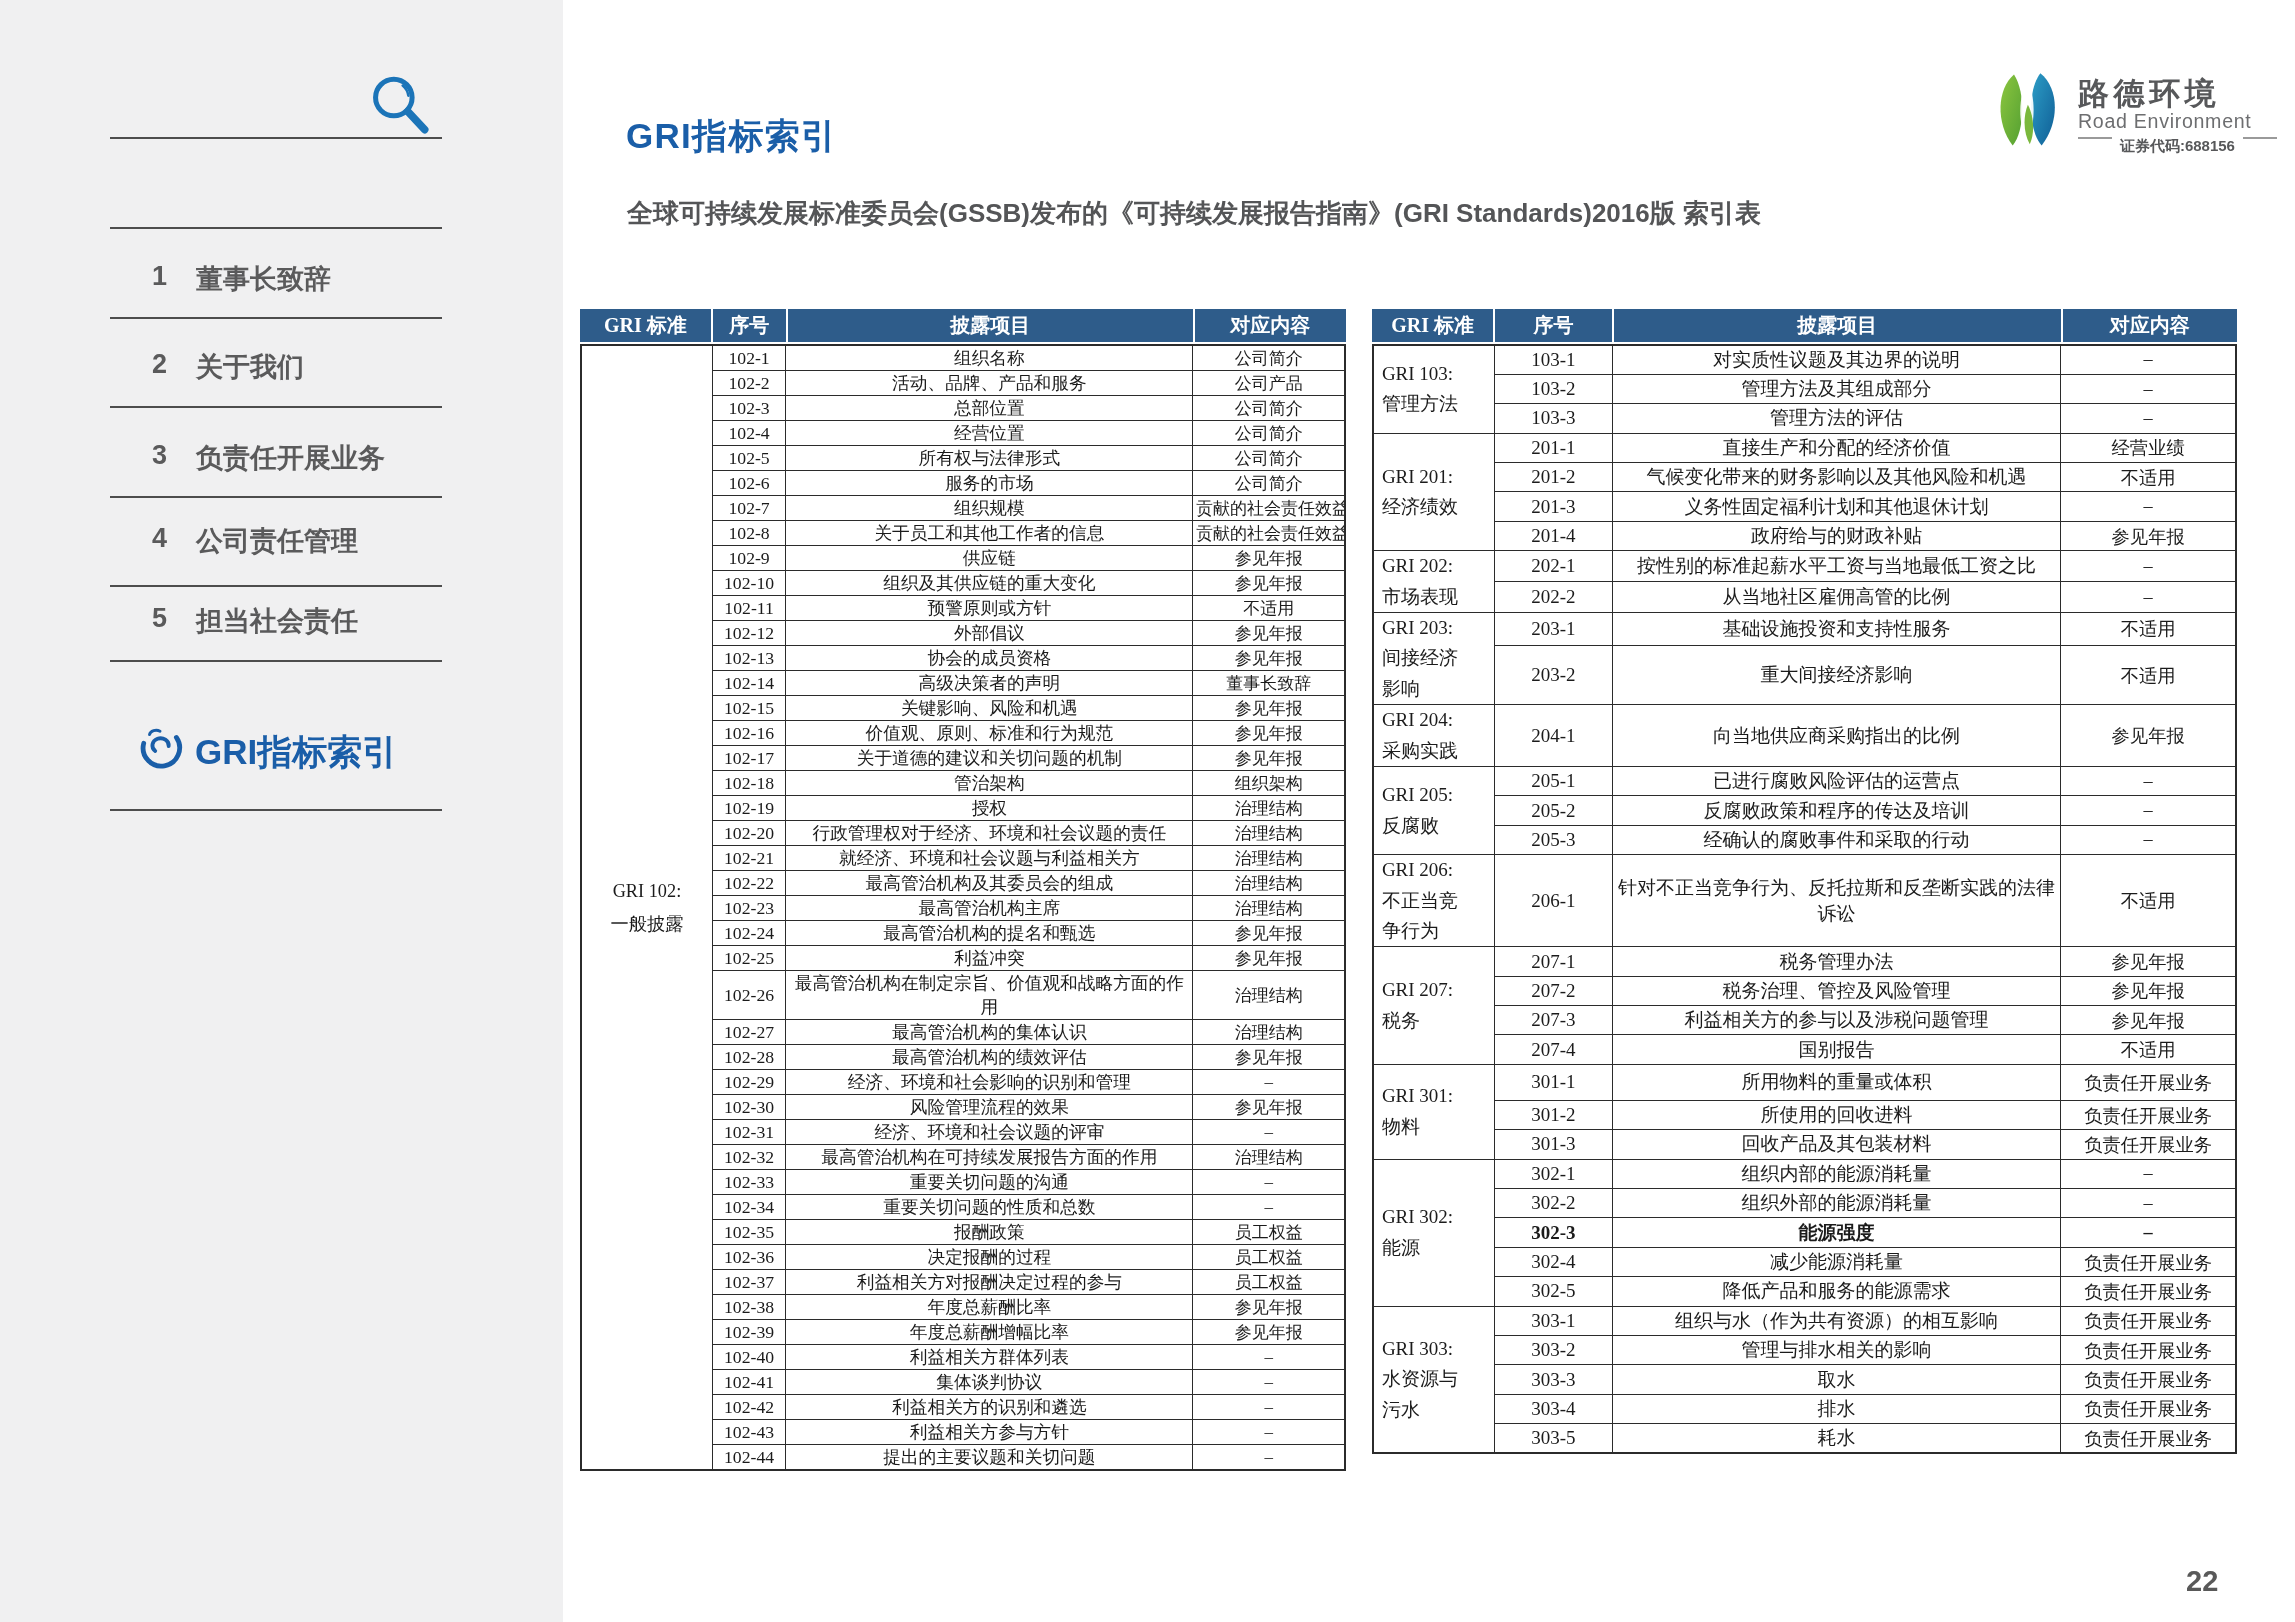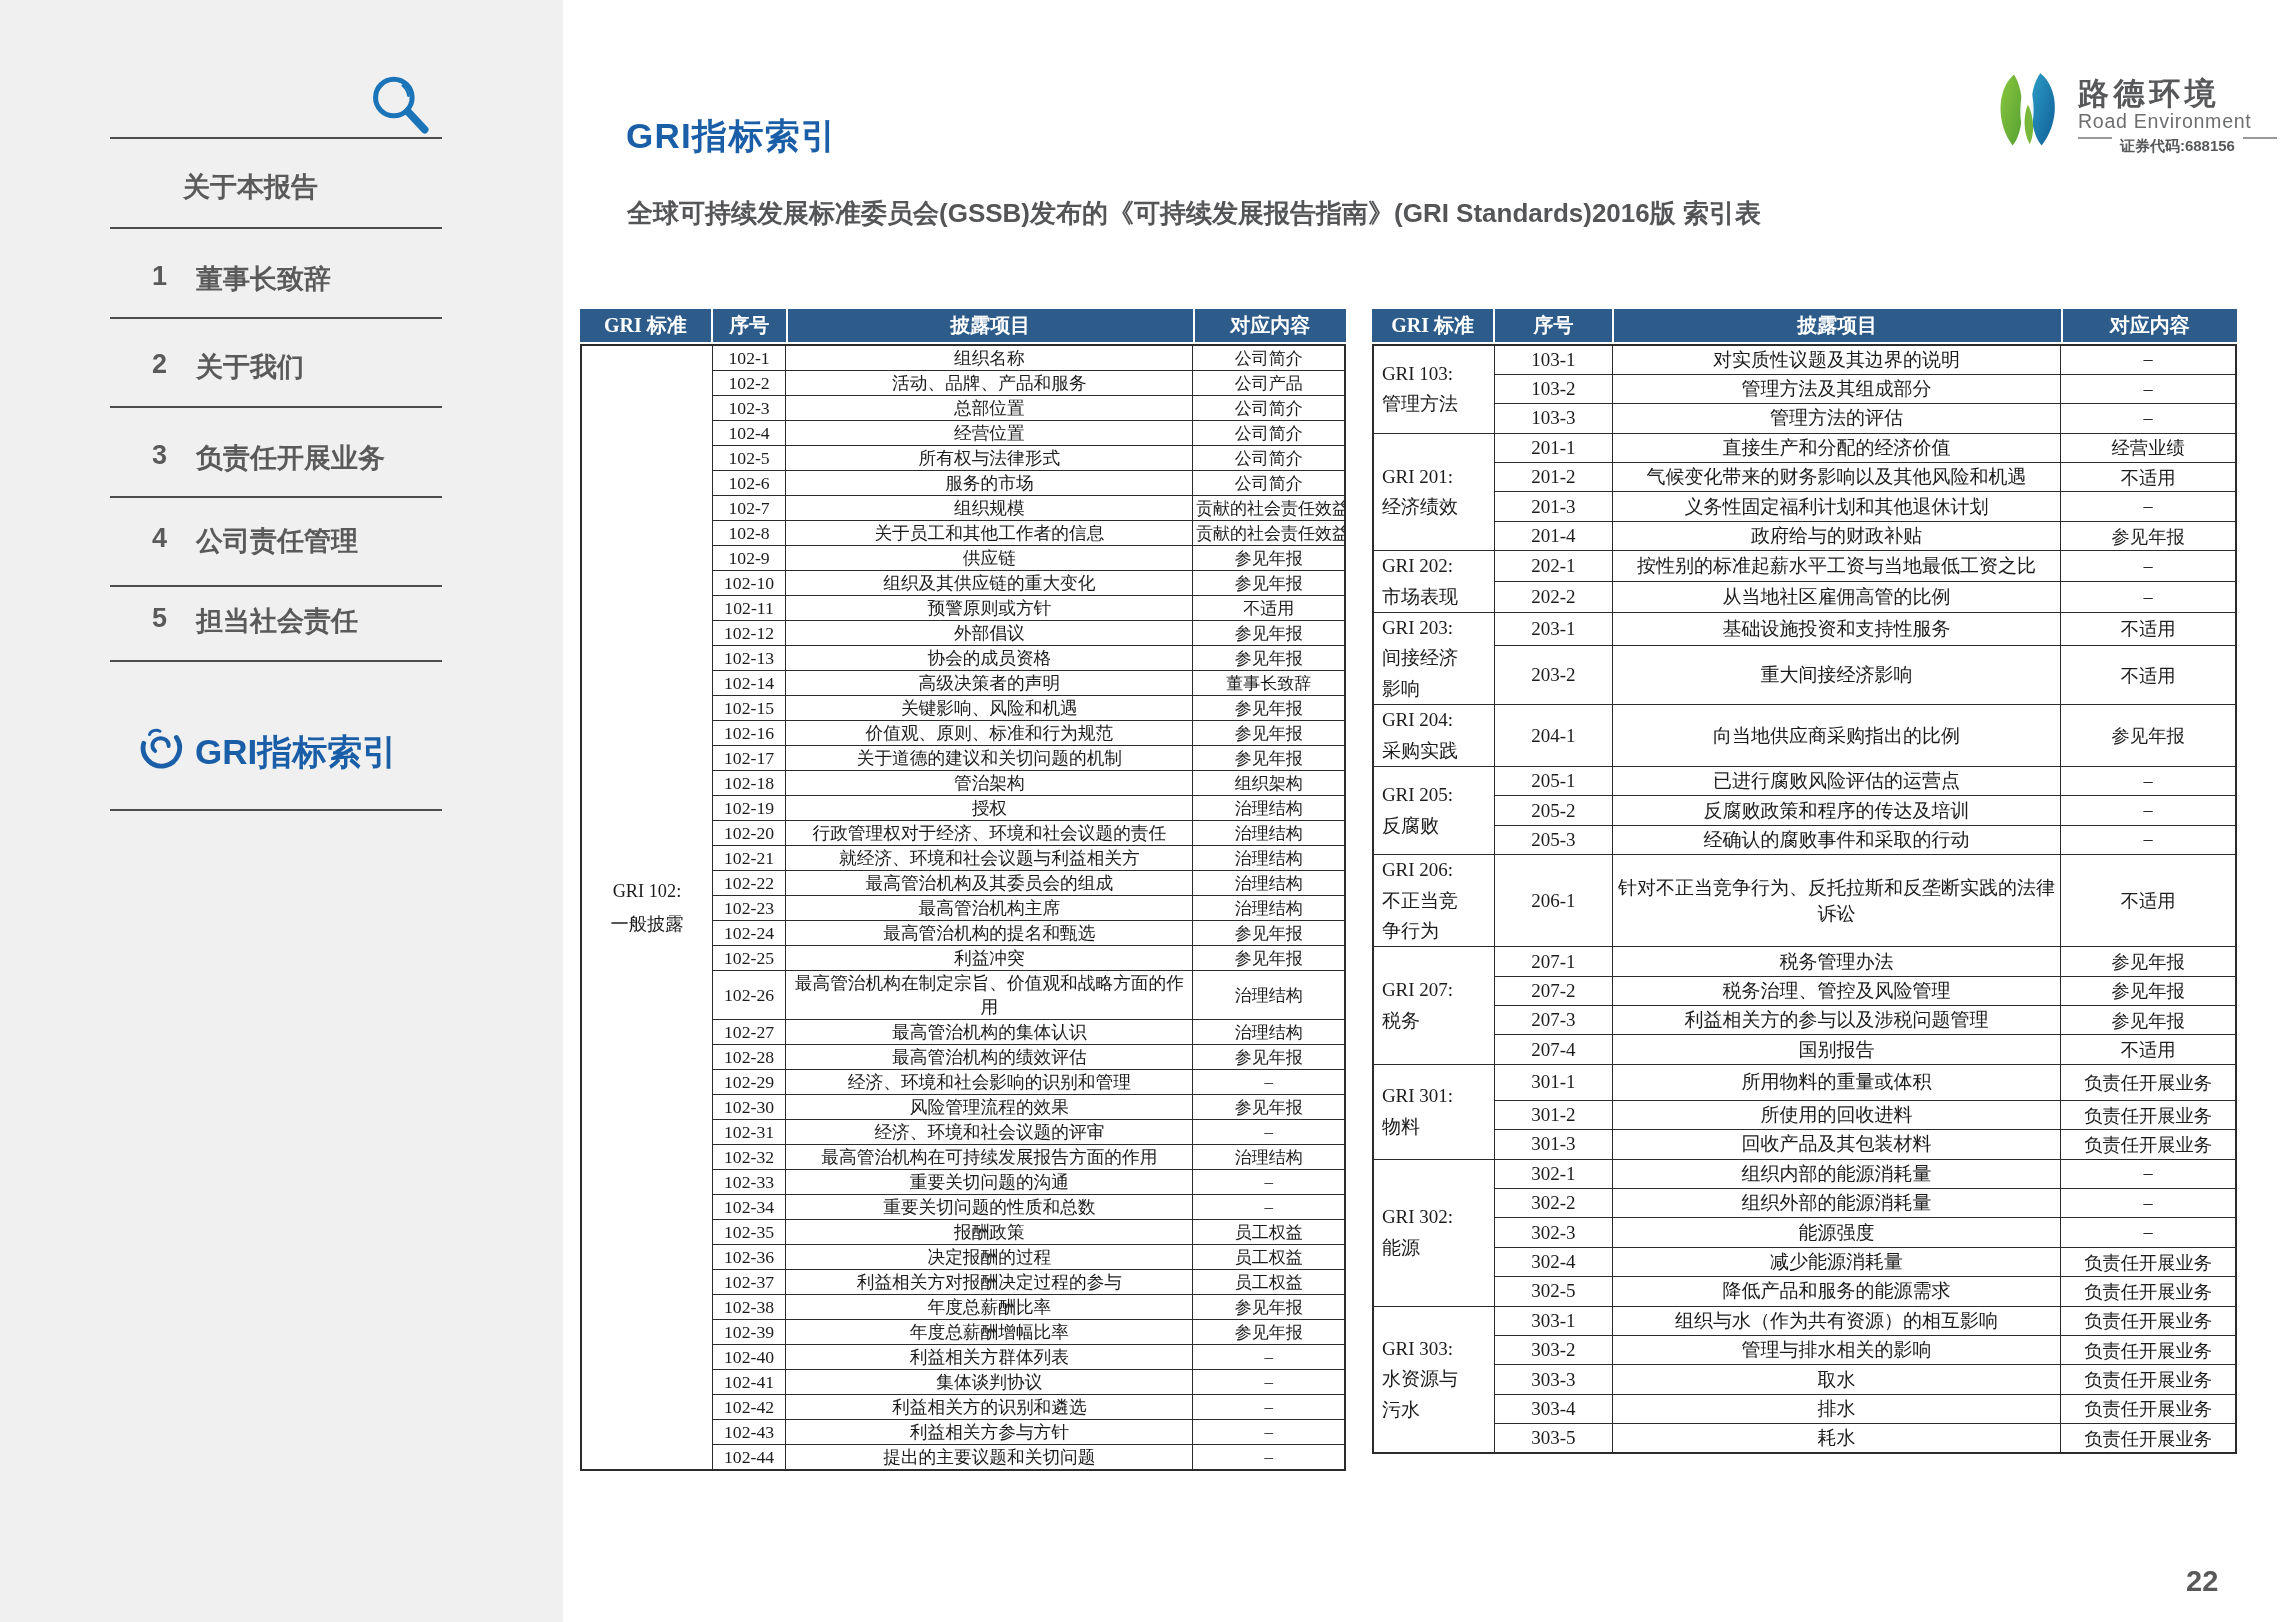--- a/index.html
+++ b/index.html
@@ -65,23 +65,20 @@
 <div class="page">
 
   <div class="sidebar">
     <svg class="search-icon" viewBox="0 0 100 100">
       <circle cx="41" cy="39" r="29" fill="none" stroke="#1b74b8" stroke-width="8"></circle>
       <path d="M55 20 A 25 25 0 0 1 64 36" fill="none" stroke="#1b74b8" stroke-width="4" stroke-linecap="round"></path>
       <line x1="63" y1="61" x2="90" y2="90" stroke="#1b74b8" stroke-width="12" stroke-linecap="round"></line>
     </svg>
 
     <div class="sb-line" style="top:137px"></div>
-    <div class="nav-item" style="top:169px">
-      <span class="nav-label first">关于本报告</span>
-    </div>
     <div class="sb-line" style="top:227px"></div>
 
     <div class="nav-item" style="top:261px">
       <span class="nav-num">1</span>
       <span class="nav-label">董事长致辞</span>
     </div>
     <div class="sb-line" style="top:317px"></div>
 
     <div class="nav-item" style="top:349px">
       <span class="nav-num">2</span>
@@ -567,21 +564,21 @@
               </td>
               <td class="cell-id">302-1</td>
               <td class="cell-item">组织内部的能源消耗量</td>
               <td class="cell-ref">–</td>
             </tr>
             <tr style="height: 29.4px;">
               <td class="cell-id">302-2</td>
               <td class="cell-item">组织外部的能源消耗量</td>
               <td class="cell-ref">–</td>
             </tr>
-            <tr style="height: 29.4px;">
+            <tr style="height: 29.4px; font-weight: bold;">
               <td class="cell-id">302-3</td>
               <td class="cell-item">能源强度</td>
               <td class="cell-ref">–</td>
             </tr>
             <tr style="height: 29.4px;">
               <td class="cell-id">302-4</td>
               <td class="cell-item">减少能源消耗量</td>
               <td class="cell-ref">负责任开展业务</td>
             </tr>
             <tr style="height: 29.4px;">

